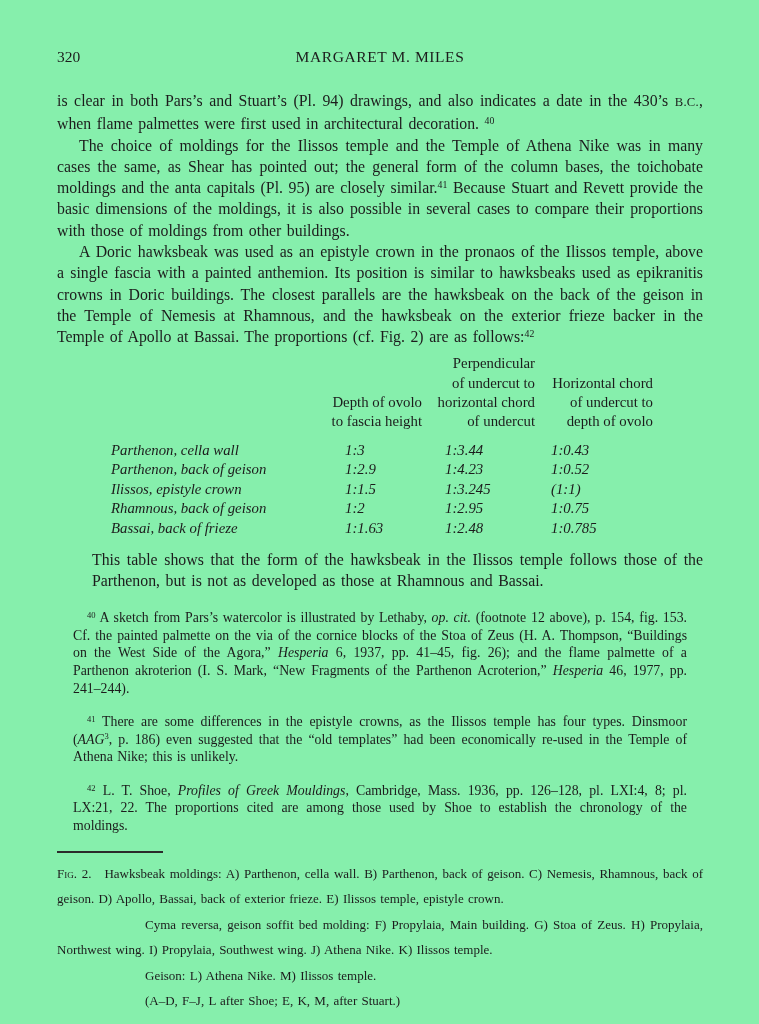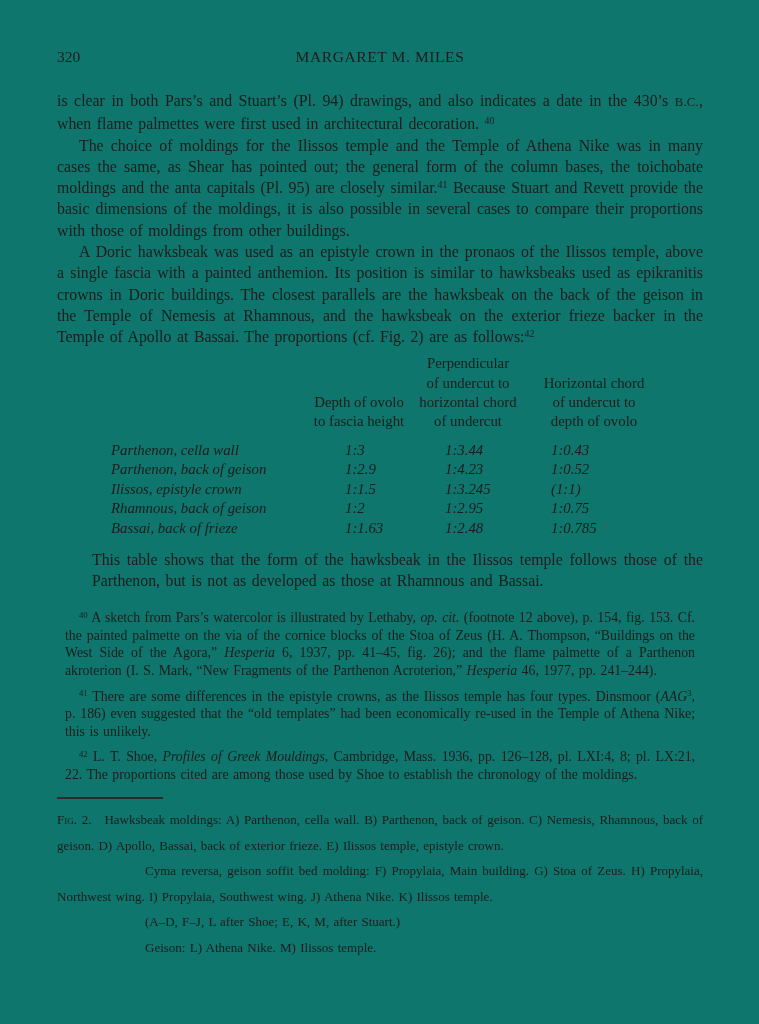--- a/index.html
+++ b/index.html
@@ -1,18 +1,18 @@
 <!DOCTYPE html>
 <html><head>
 <meta charset="utf-8">
 <title>Hesperia page 320 — Margaret M. Miles</title>
 <style>
   html,body{margin:0;padding:0;background:#e8e8e8;}
   .page{
-    width:759px;height:1024px;background:#0f766e;color:#1c1c1c;
+    width:759px;height:1024px;background:#86efac;color:#1c1c1c;
     font-family:"Liberation Serif","DejaVu Serif",serif;
     position:relative;box-sizing:border-box;
     padding:48px 56px 0 57px;overflow:hidden;margin:0 auto;
   }
   
   .running-header{position:relative;height:21px;font-size:15.5px;}
   .page-number{position:absolute;left:0;top:0;}
   .running-head{display:block;text-align:center;letter-spacing:0.6px;}
   
   .body-text{margin-top:21px;font-size:15.8px;line-height:21.3px;text-align:justify;word-spacing:1.6px;}
@@ -20,30 +20,30 @@
   p.indent{text-indent:22px;}
   .conclusion{margin-top:10px;font-size:15.8px;line-height:21.3px;text-align:justify;word-spacing:1.6px;margin-left:35px;}
   
   .i{font-style:italic;}
   .sup{font-size:0.62em;position:relative;top:-0.5em;line-height:0;}
   .sc{font-variant:small-caps;}
   .scaps{font-size:0.8em;letter-spacing:0.3px;}
   
   .prop-table{margin:8px 0 0 54px;width:540px;font-size:14.8px;}
   .pt-head{position:relative;height:78px;}
-  .pt-h{position:absolute;bottom:2px;text-align:center;line-height:19.3px;}
+  .pt-h{position:absolute;bottom:2px;text-align:right;line-height:19.3px;}
   .pt-h1{left:185px;width:126px;}
   .pt-h2{left:290px;width:134px;}
   .pt-h3{left:424px;width:118px;}
   .pt-body{margin-top:7px;font-style:italic;}
   .pt-row{display:grid;grid-template-columns:234px 100px 106px 1fr;line-height:19.6px;}
   .pt-row .cell{text-align:left;}
   
   .footnotes{margin-top:18px;font-size:13.8px;line-height:17.6px;text-align:justify;word-spacing:1px;}
-  .footnotes p{margin:8px;text-indent:14px;}
+  .footnotes p{margin:16px;text-indent:14px;}
   
   .caption-rule{margin:14px 0 0 0;width:106px;border:0;border-top:2px solid #2b2b2b;height:0;}
   .fig-caption{margin-top:8px;font-size:13px;line-height:25.5px;text-align:justify;word-spacing:1px;}
   .fig-caption p{margin:0;}
   .cap-indent-first{text-indent:88px;}
   .cap-indent-all{padding-left:88px;text-align:left;}
 </style>
 </head>
 <body>
 
@@ -118,17 +118,17 @@
     <p><span class="sup">40</span><span> A sketch from Pars’s watercolor is illustrated by Lethaby, </span><span class="i">op. cit.</span><span> (footnote 12 above), p. 154, fig. 153. Cf. the painted palmette on the via of the cornice blocks of the Stoa of Zeus (H. A. Thompson, “Buildings on the West Side of the Agora,” </span><span class="i">Hesperia</span><span> 6, 1937, pp. 41–45, fig. 26); and the flame palmette of a Parthenon akroterion (I. S. Mark, “New Fragments of the Parthenon Acroterion,” </span><span class="i">Hesperia</span><span> 46, 1977, pp. 241–244).</span></p>
     <p><span class="sup">41</span><span> There are some differences in the epistyle crowns, as the Ilissos temple has four types. Dinsmoor (</span><span class="i">AAG</span><span class="sup">3</span><span>, p. 186) even suggested that the “old templates” had been economically re-used in the Temple of Athena Nike; this is unlikely.</span></p>
     <p><span class="sup">42</span><span> L. T. Shoe, </span><span class="i">Profiles of Greek Mouldings</span><span>, Cambridge, Mass. 1936, pp. 126–128, pl. LXI:4, 8; pl. LX:21, 22. The proportions cited are among those used by Shoe to establish the chronology of the moldings.</span></p>
   </section>
 
   <hr class="caption-rule">
 
   <figcaption class="fig-caption">
     <p><span class="sc">Fig. 2.</span><span> Hawksbeak moldings: A) Parthenon, cella wall. B) Parthenon, back of geison. C) Nemesis, Rhamnous, back of geison. D) Apollo, Bassai, back of exterior frieze. E) Ilissos temple, epistyle crown.</span></p>
     <p class="cap-indent-first"><span>Cyma reversa, geison soffit bed molding: F) Propylaia, Main building. G) Stoa of Zeus. H) Propylaia, Northwest wing. I) Propylaia, Southwest wing. J) Athena Nike. K) Ilissos temple.</span></p>
+    <p class="cap-indent-all"><span>Geison: L) Athena Nike. M) Ilissos temple.</span></p>
     <p class="cap-indent-all"><span>(A–D, F–J, L after Shoe; E, K, M, after Stuart.)</span></p>
-    <p class="cap-indent-all"><span>Geison: L) Athena Nike. M) Ilissos temple.</span></p>
   </figcaption>
 
 </div>
 
 </body></html>

